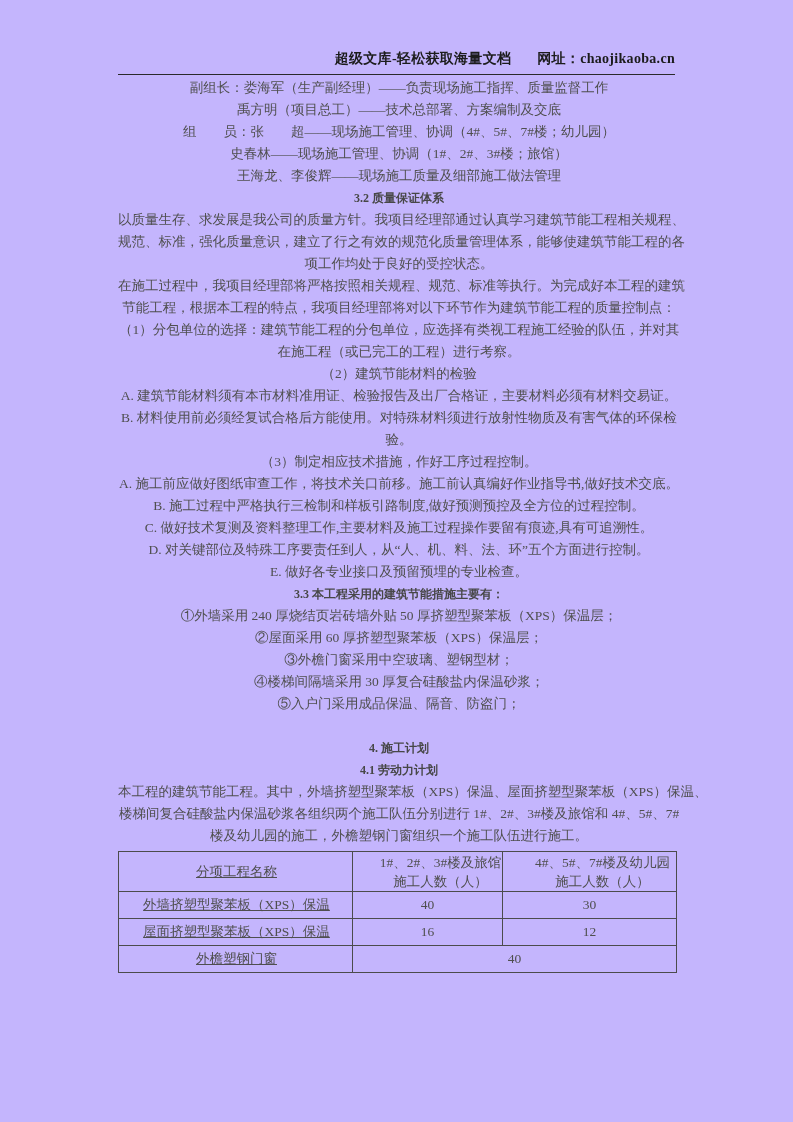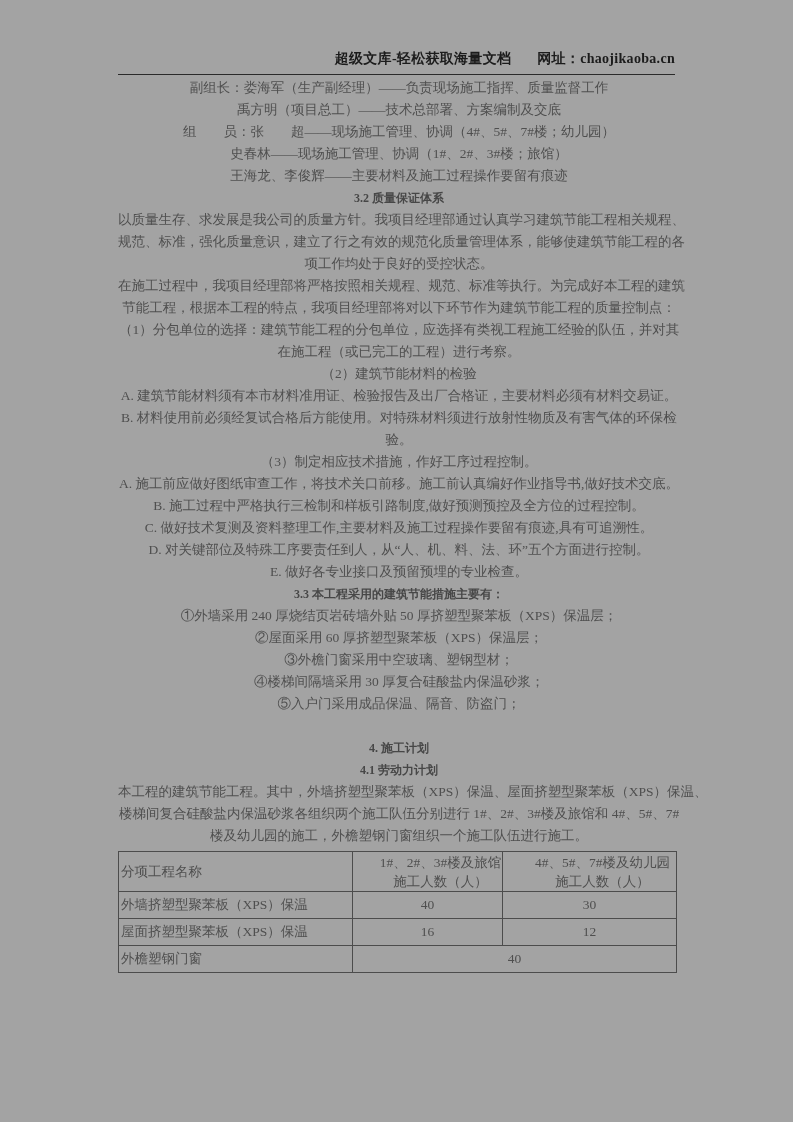--- a/index.html
+++ b/index.html
@@ -1,19 +1,19 @@
 <!DOCTYPE html>
 <html><head>
 <meta charset="utf-8">
 <style>
   html,body{margin:0;padding:0;background:#ffffff;}
   .page{
     position:relative;
     width:793px;height:1122px;
-    background:#a3a3a3;
+    background:#c4b5fd;
     font-family:"Liberation Serif","DejaVu Serif",serif;
     overflow:hidden;
   }
   
   .doc-header{
     position:absolute;
     left:118px;top:50px;width:557px;height:24px;
     border-bottom:1px solid #2a2a2a;
     text-align:right;
     font-size:14px;font-weight:bold;color:#1c1c1c;
@@ -49,40 +49,40 @@
     width:558px;
     font-size:13.5px;color:#4f4f4f;
   }
   .labor-table th,.labor-table td{
     border:1px solid #4c4c4c;
     font-weight:normal;
     padding:0;
   }
   .labor-table thead th{height:39px;}
   .labor-table tbody td{height:26px;}
-  .labor-table .name-cell{text-align:left;padding-left:2px;}
+  .labor-table .name-cell{text-align:center;padding-left:2px;text-decoration:underline;}
   .labor-table .num-cell{text-align:center;}
   .labor-table .head-center{text-align:center;vertical-align:middle;padding-left:26px;}
   .labor-table .head-center .hline{line-height:19px;}
 </style>
 </head>
 <body>
 
 <div class="page">
 
   <div class="doc-header">
     <span>超级文库-轻松获取海量文档</span><span class="url-group"><span>网址：</span><span class="url">chaojikaoba.cn</span></span>
   </div>
 
   <div class="content">
       <div class="line body">副组长：娄海军（生产副经理）——负责现场施工指挥、质量监督工作</div>
       <div class="line body">禹方明（项目总工）——技术总部署、方案编制及交底</div>
       <div class="line body">组　　员：张　　超——现场施工管理、协调（4#、5#、7#楼；幼儿园）</div>
       <div class="line body">史春林——现场施工管理、协调（1#、2#、3#楼；旅馆）</div>
-      <div class="line body">王海龙、李俊辉——主要材料及施工过程操作要留有痕迹</div>
+      <div class="line body">王海龙、李俊辉——现场施工质量及细部施工做法管理</div>
       <div class="line heading">3.2 质量保证体系</div>
       <div class="line body">以质量生存、求发展是我公司的质量方针。我项目经理部通过认真学习建筑节能工程相关规程、</div>
       <div class="line body">规范、标准，强化质量意识，建立了行之有效的规范化质量管理体系，能够使建筑节能工程的各</div>
       <div class="line body">项工作均处于良好的受控状态。</div>
       <div class="line body">在施工过程中，我项目经理部将严格按照相关规程、规范、标准等执行。为完成好本工程的建筑</div>
       <div class="line body">节能工程，根据本工程的特点，我项目经理部将对以下环节作为建筑节能工程的质量控制点：</div>
       <div class="line body">（1）分包单位的选择：建筑节能工程的分包单位，应选择有类视工程施工经验的队伍，并对其</div>
       <div class="line body">在施工程（或已完工的工程）进行考察。</div>
       <div class="line body">（2）建筑节能材料的检验</div>
       <div class="line body">A.  建筑节能材料须有本市材料准用证、检验报告及出厂合格证，主要材料必须有材料交易证。</div>

